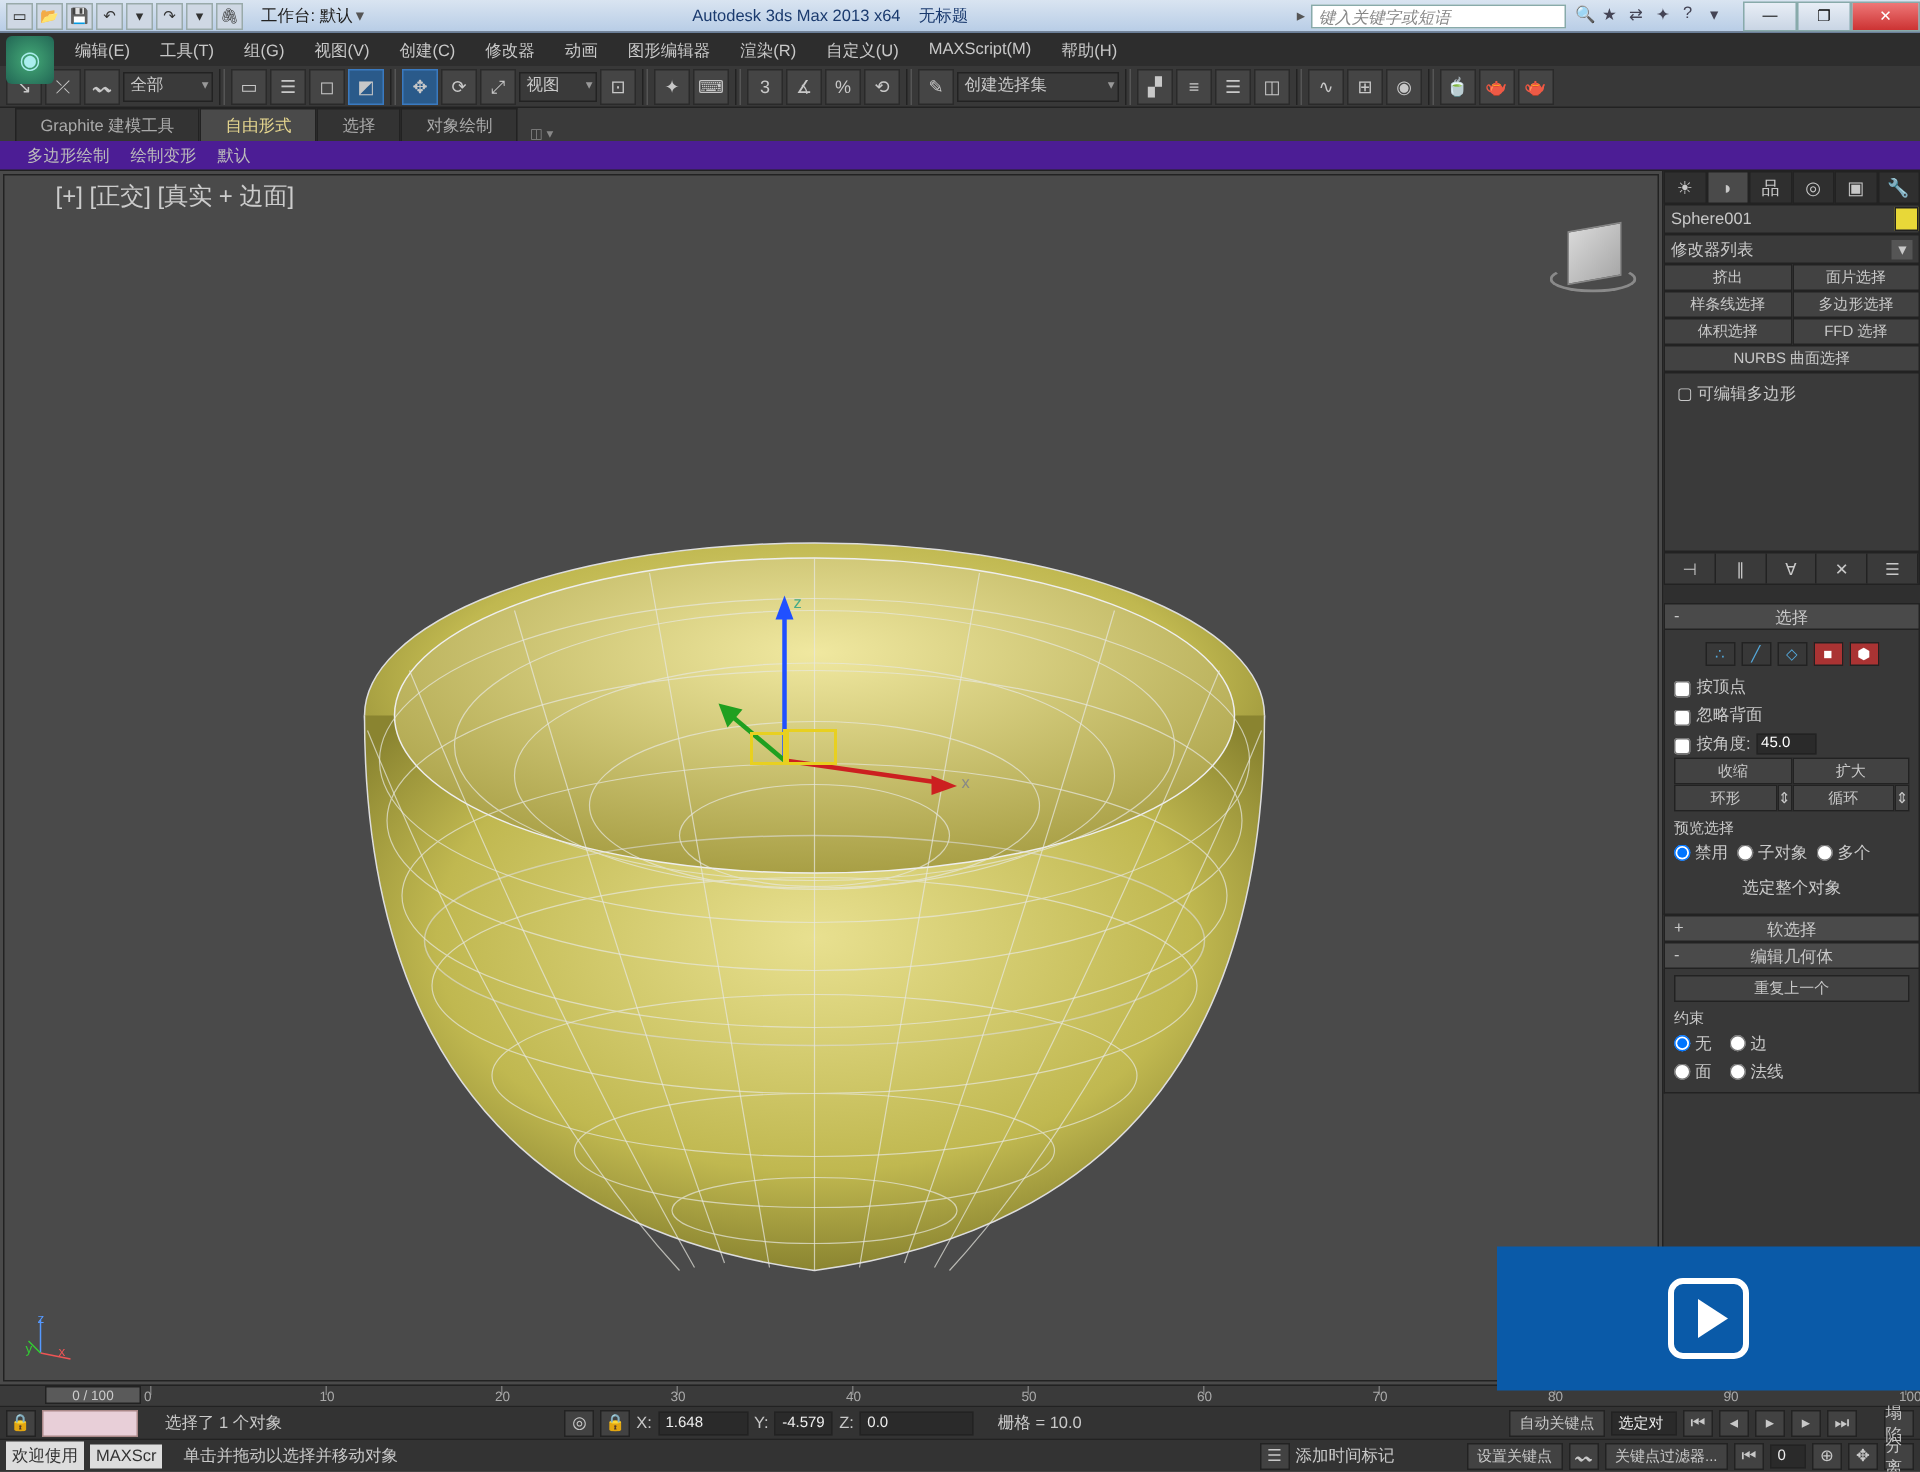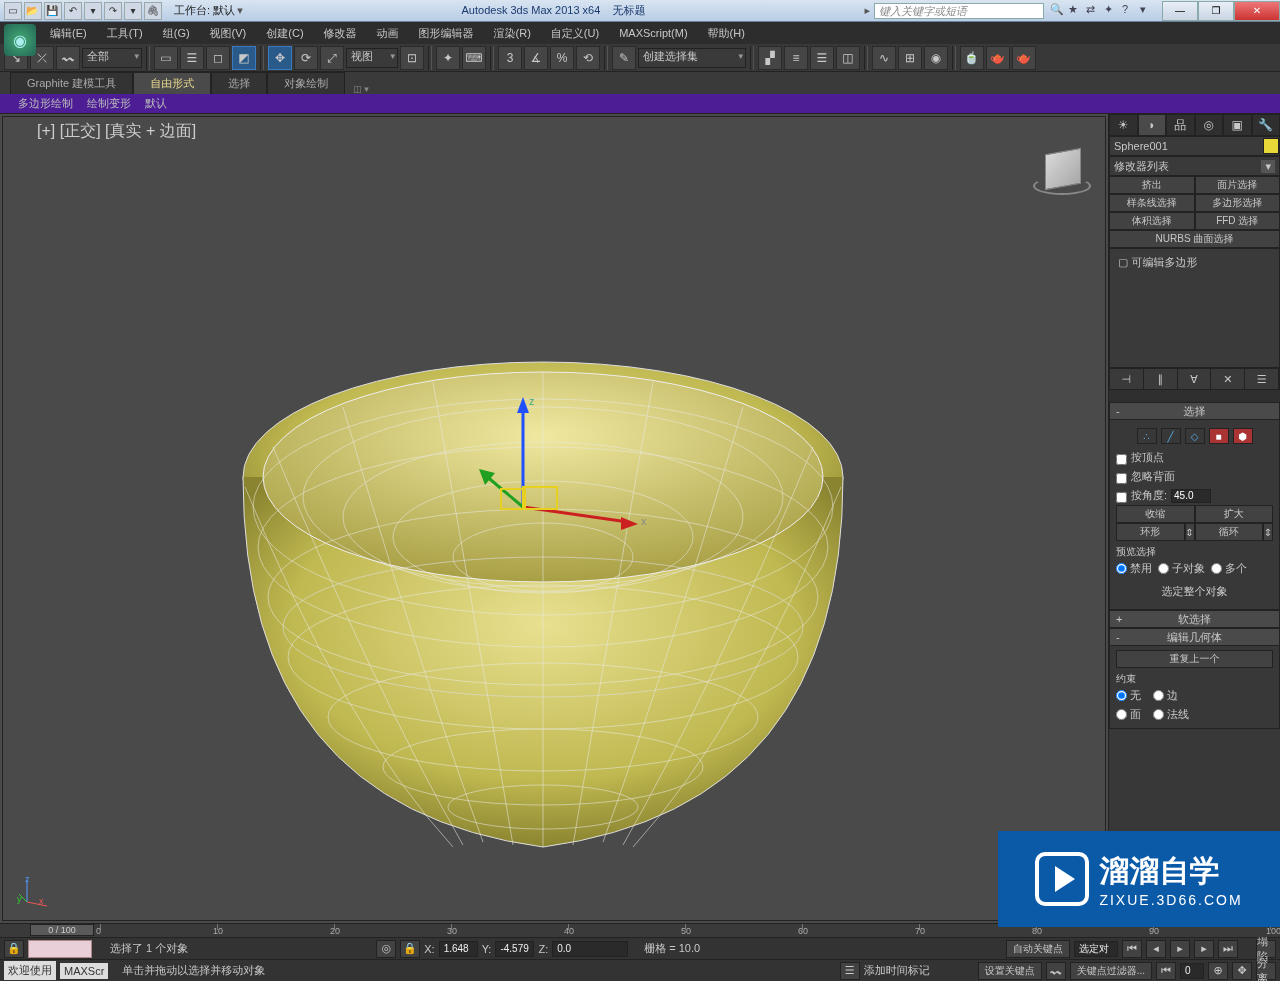--- a/index.html
+++ b/index.html
@@ -452,21 +452,21 @@
 
 <div class="statusrow">
   <div class="ic">🔒</div>
   <div class="pinkbox"></div>
   <div style="width:10px"></div>
   <span>选择了 1 个对象</span>
   <div style="flex:0 0 180px"></div>
   <div class="ic">◎</div>
   <div class="ic">🔒</div>
   <span>X:</span>
-  <div class="fld" style="width:39px">1.648</div>
+  <div class="fld" style="width:60px">1.648</div>
   <span>Y:</span>
   <div class="fld" style="width:39px">-4.579</div>
   <span>Z:</span>
   <div class="fld" style="width:76px">0.0</div>
   <span style="margin-left:12px">栅格 = 10.0</span>
   <div style="flex:1"></div>
   <div class="btn">自动关键点</div>
   <div class="fld" style="width:44px">选定对</div>
   <div class="ic">⏮</div>
   <div class="ic">◂</div>
@@ -494,17 +494,13 @@
   <div class="fld" style="width:24px">0</div>
   <div class="ic">⊕</div>
   <div class="ic">✥</div>
   <div class="ic">
       <span>分离</span>
     </div>
 </div>
 
 <div class="watermark">
   <div class="play"></div>
-  <div class="txt">
-    <div class="t1">溜溜自学</div>
-    <div class="t2">ZIXUE.3D66.COM</div>
-  </div>
 </div>
 
 </body></html>

